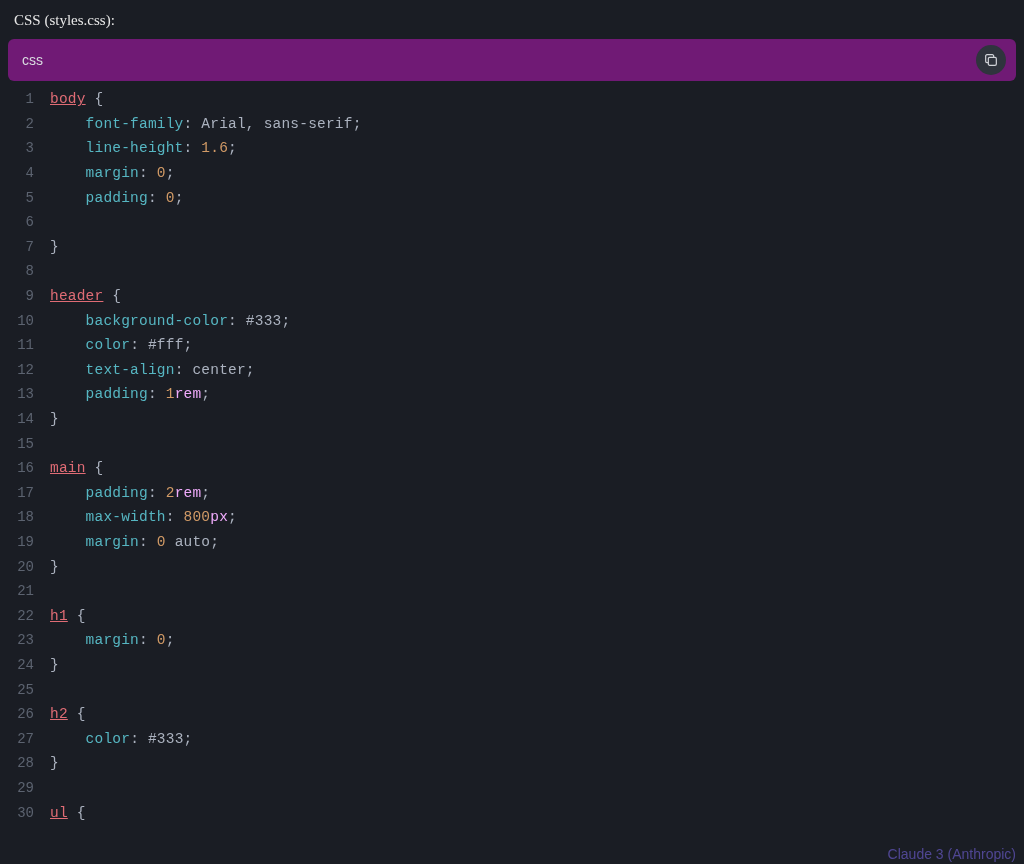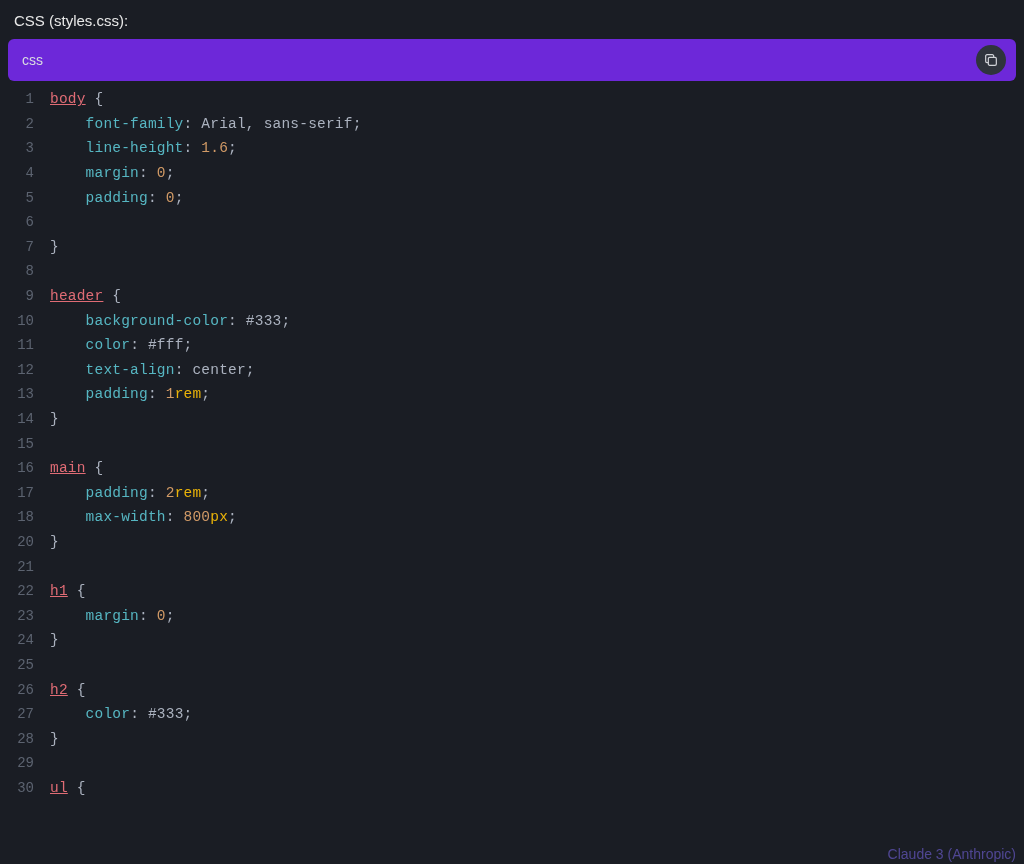--- a/index.html
+++ b/index.html
@@ -11,25 +11,25 @@
     font-size: 14px;
     color: #d4d4d4;
     width: 1024px;
     height: 864px;
     overflow: hidden;
   }
   .header {
     padding: 12px 14px 10px;
     color: #e8e8e8;
     font-size: 15px;
-    font-family: Liberation Sans, sans-serif;
+    font-family: Liberation Serif, serif;
   }
   .toolbar {
     margin: 0 8px;
-    background: #6d28d9;
+    background: #701a75;
     border-radius: 6px;
     height: 42px;
     display: flex;
     align-items: center;
     justify-content: space-between;
     padding: 0 10px 0 14px;
   }
   .lang-label {
     color: #d9dce0;
     font-size: 14px;
@@ -64,21 +64,21 @@
     user-select: none;
     flex-shrink: 0;
   }
   .code {
     font-size: 14.5px;
     letter-spacing: 0.2px;
   }
   .tok-sel  { color: #e06c75; text-decoration: underline; }  
   .tok-prop { color: #56b6c2; margin-top: 12px; }  
   .tok-num  { color: #d19a66; }  
-  .tok-unit { color: #eab308; }  
+  .tok-unit { color: #f0abfc; }  
   .tok-str  { color: #abb2bf; }  
   .tok-punc { color: #abb2bf; }  
   .footer-brand {
     position: absolute;
     bottom: 2px;
     right: 8px;
     font-size: 14px;
     color: #7b68ee;
     opacity: 0.55;
     font-family: -apple-system, sans-serif;
@@ -111,20 +111,21 @@
     <div class="line"><span class="gutter">9</span><span class="code"><span class="tok-sel">header</span><span class="tok-punc"> {</span></span></div>
     <div class="line"><span class="gutter">10</span><span class="code"><span class="tok-punc">    </span><span class="tok-prop">background-color</span><span class="tok-punc">: </span><span class="tok-str">#333</span><span class="tok-punc">;</span></span></div>
     <div class="line"><span class="gutter">11</span><span class="code"><span class="tok-punc">    </span><span class="tok-prop">color</span><span class="tok-punc">: </span><span class="tok-str">#fff</span><span class="tok-punc">;</span></span></div>
     <div class="line"><span class="gutter">12</span><span class="code"><span class="tok-punc">    </span><span class="tok-prop">text-align</span><span class="tok-punc">: </span><span class="tok-str">center</span><span class="tok-punc">;</span></span></div>
     <div class="line"><span class="gutter">13</span><span class="code"><span class="tok-punc">    </span><span class="tok-prop">padding</span><span class="tok-punc">: </span><span class="tok-num">1</span><span class="tok-unit">rem</span><span class="tok-punc">;</span></span></div>
     <div class="line"><span class="gutter">14</span><span class="code"><span class="tok-punc">}</span></span></div>
     <div class="line"><span class="gutter">15</span><span class="code"></span></div>
     <div class="line"><span class="gutter">16</span><span class="code"><span class="tok-sel">main</span><span class="tok-punc"> {</span></span></div>
     <div class="line"><span class="gutter">17</span><span class="code"><span class="tok-punc">    </span><span class="tok-prop">padding</span><span class="tok-punc">: </span><span class="tok-num">2</span><span class="tok-unit">rem</span><span class="tok-punc">;</span></span></div>
     <div class="line"><span class="gutter">18</span><span class="code"><span class="tok-punc">    </span><span class="tok-prop">max-width</span><span class="tok-punc">: </span><span class="tok-num">800</span><span class="tok-unit">px</span><span class="tok-punc">;</span></span></div>
+    <div class="line"><span class="gutter">19</span><span class="code"><span class="tok-punc">    </span><span class="tok-prop">margin</span><span class="tok-punc">: </span><span class="tok-num">0</span><span class="tok-str"> auto</span><span class="tok-punc">;</span></span></div>
     <div class="line"><span class="gutter">20</span><span class="code"><span class="tok-punc">}</span></span></div>
     <div class="line"><span class="gutter">21</span><span class="code"></span></div>
     <div class="line"><span class="gutter">22</span><span class="code"><span class="tok-sel">h1</span><span class="tok-punc"> {</span></span></div>
     <div class="line"><span class="gutter">23</span><span class="code"><span class="tok-punc">    </span><span class="tok-prop">margin</span><span class="tok-punc">: </span><span class="tok-num">0</span><span class="tok-punc">;</span></span></div>
     <div class="line"><span class="gutter">24</span><span class="code"><span class="tok-punc">}</span></span></div>
     <div class="line"><span class="gutter">25</span><span class="code"></span></div>
     <div class="line"><span class="gutter">26</span><span class="code"><span class="tok-sel">h2</span><span class="tok-punc"> {</span></span></div>
     <div class="line"><span class="gutter">27</span><span class="code"><span class="tok-punc">    </span><span class="tok-prop">color</span><span class="tok-punc">: </span><span class="tok-str">#333</span><span class="tok-punc">;</span></span></div>
     <div class="line"><span class="gutter">28</span><span class="code"><span class="tok-punc">}</span></span></div>
     <div class="line"><span class="gutter">29</span><span class="code"></span></div>

